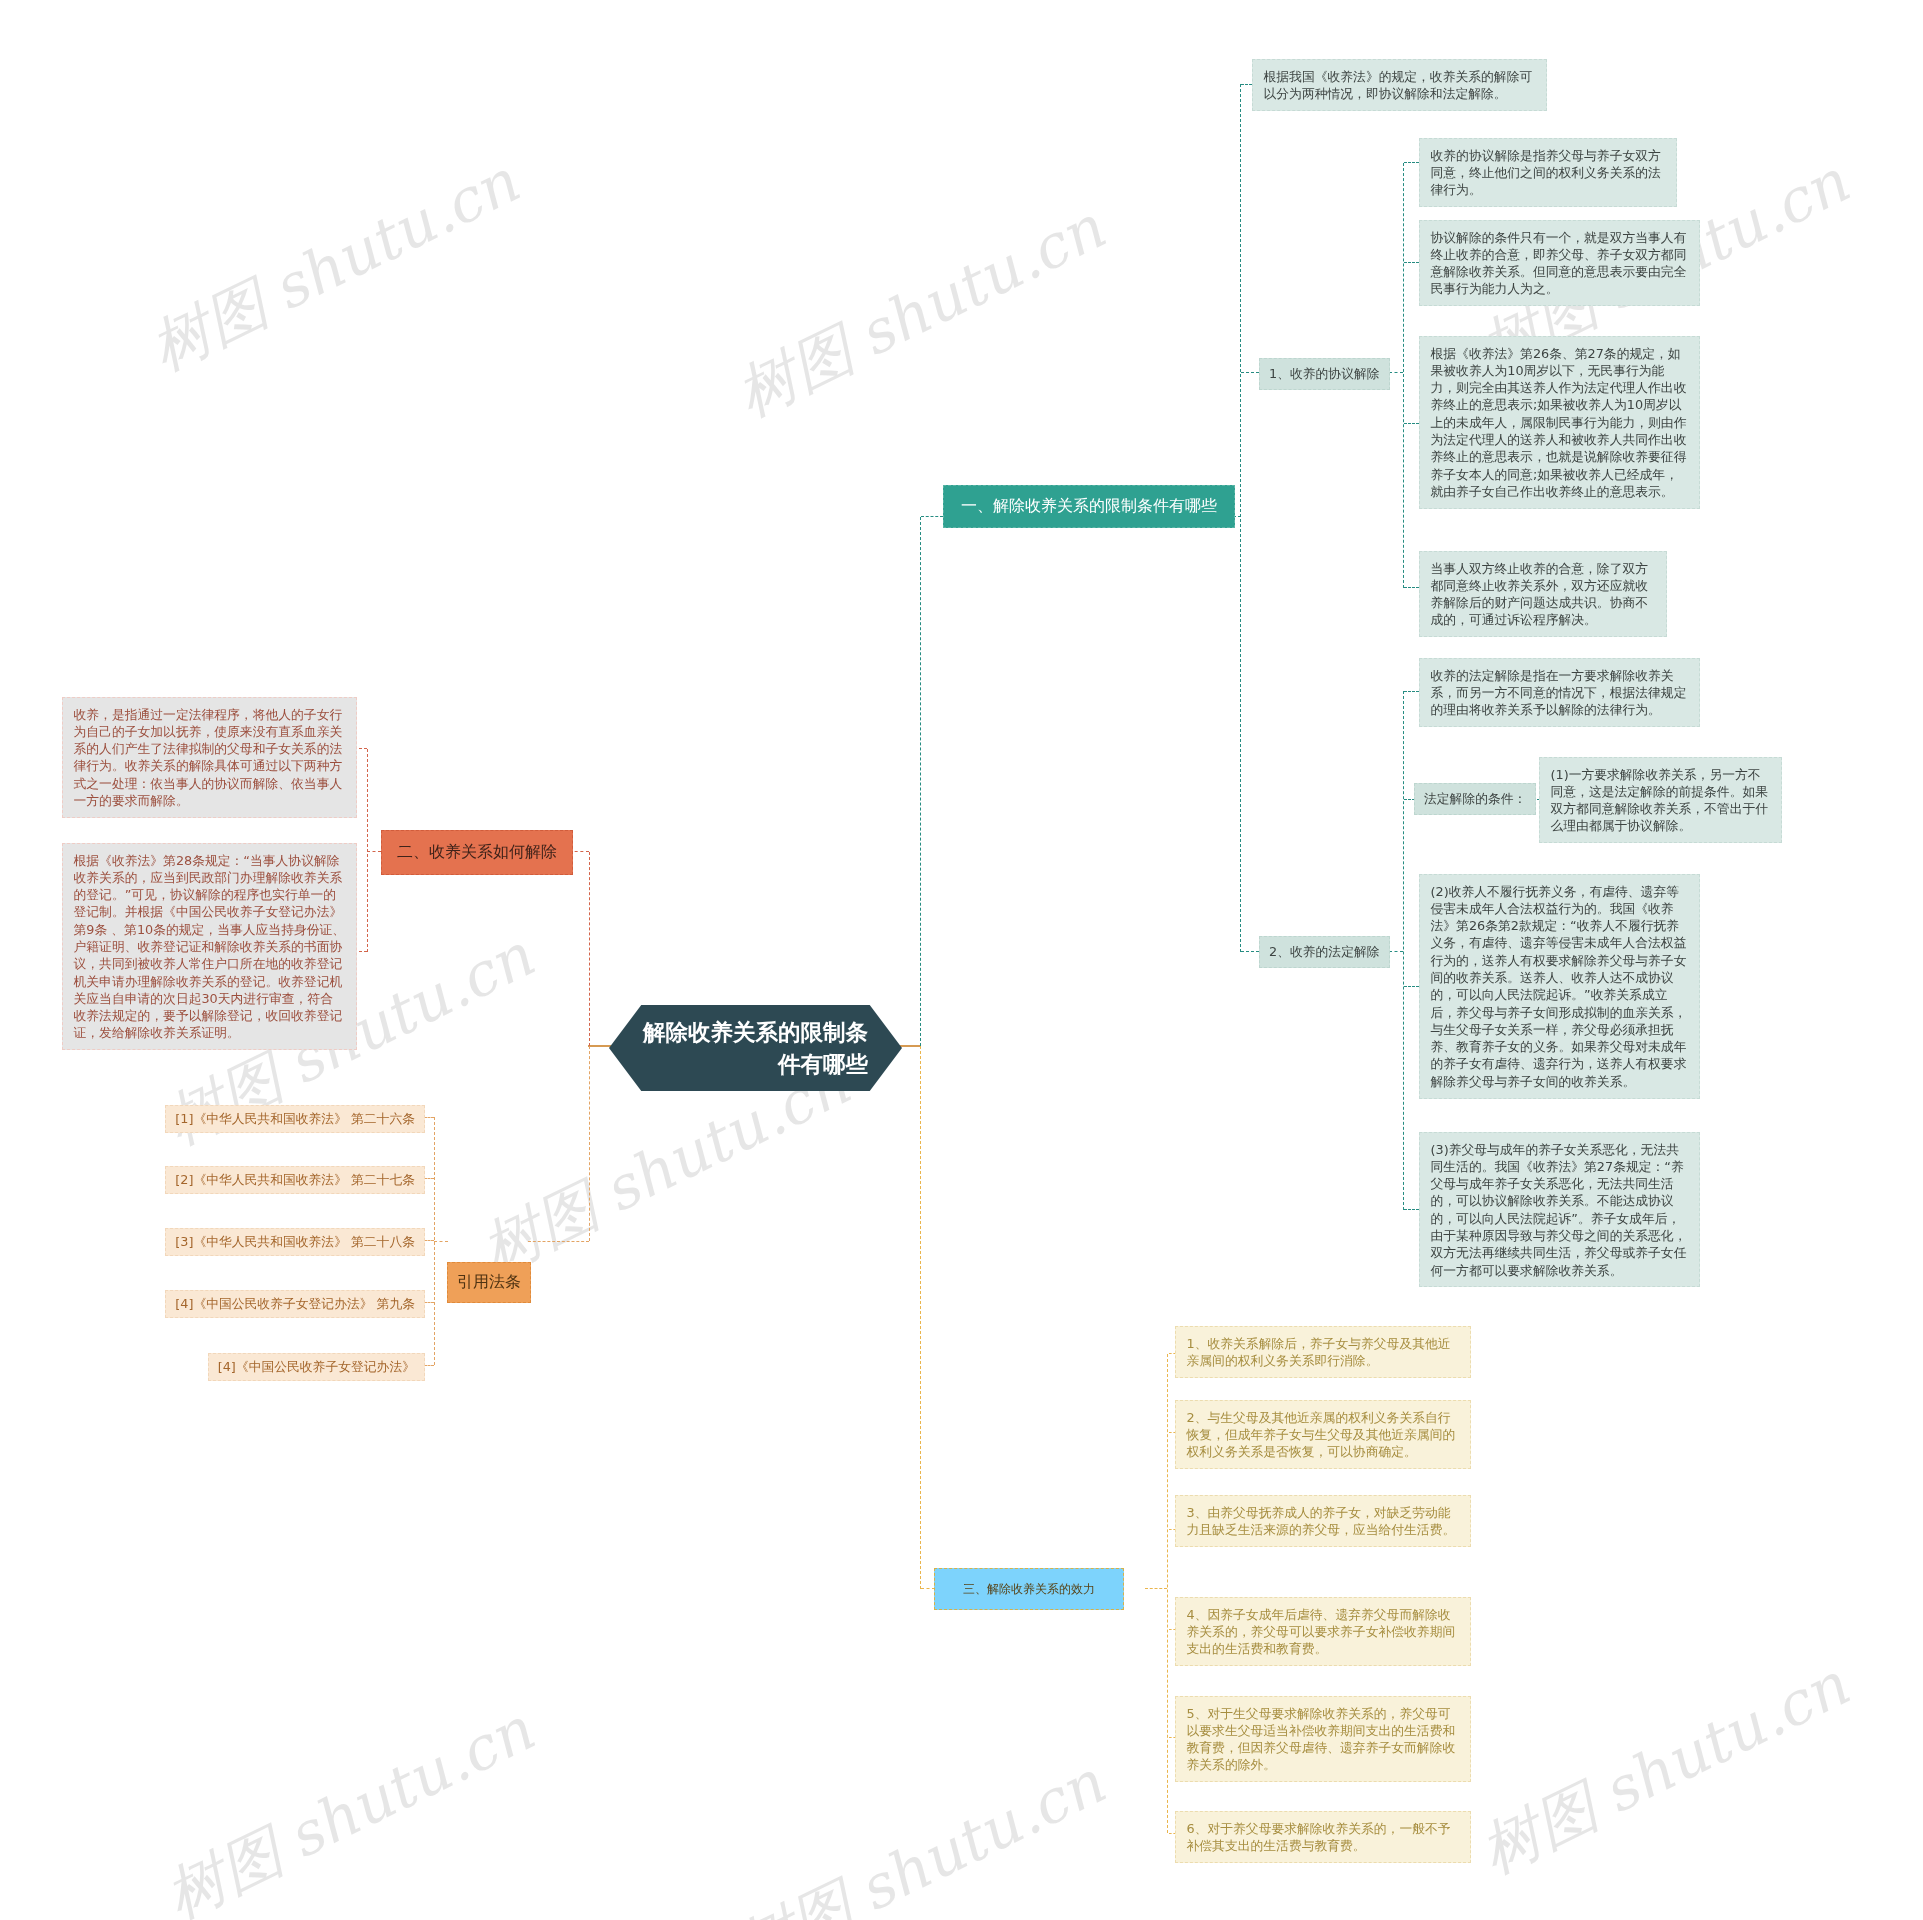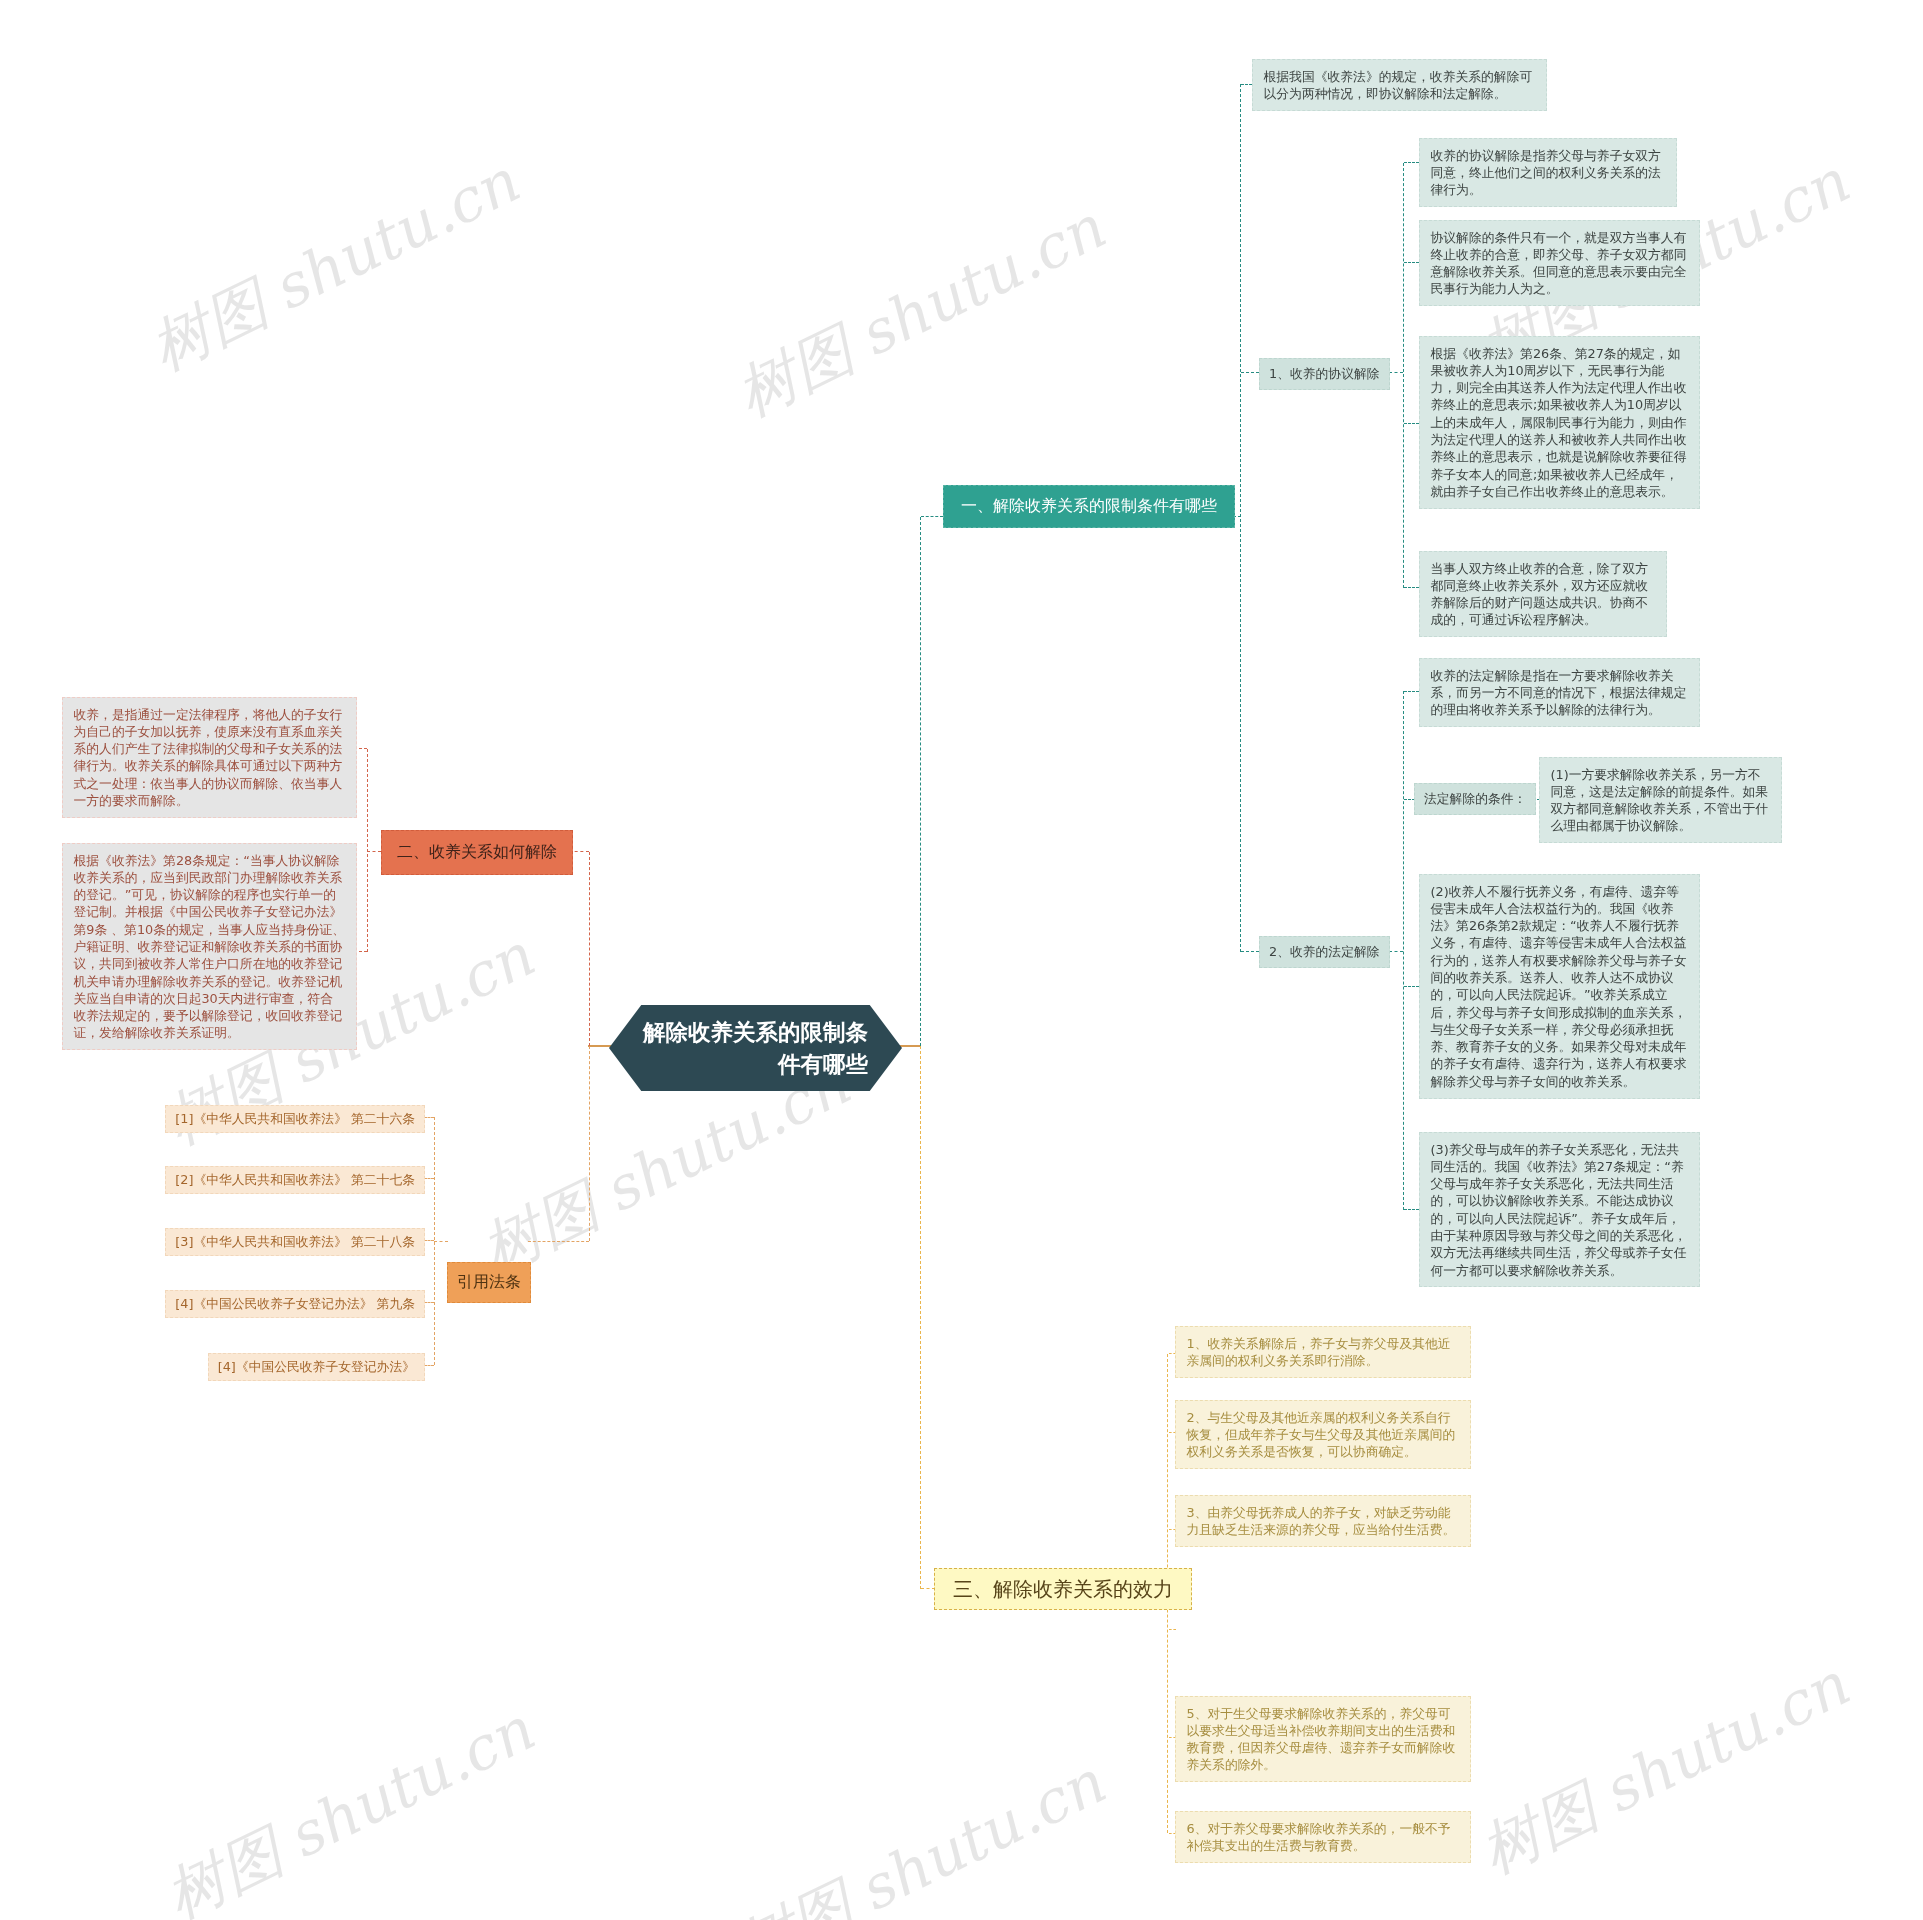--- a/index.html
+++ b/index.html
@@ -20,22 +20,22 @@
   .node{position:absolute;display:flex;align-items:center;justify-content:center;
         border:1.5px dashed;box-sizing:border-box;}
   .node-teal{background:#2fa191;border-color:#5ab5a6;color:#ffffff;
         font-size:16px;line-height:22.5px;padding:9px 15px;}
   .node-light{position:absolute;background:#cfe2dd;border:1.5px dashed #bdd6cf;color:#3d4442;
         font-size:12.8px;line-height:18px;padding:6px 9px;white-space:nowrap;box-sizing:border-box;}
   .node-salmon{background:#e4724f;border-color:#d15c3b;color:#40231a;
         font-size:16px;white-space:nowrap;padding:0 15px;height:45px;}
   .node-orange{background:#efa058;border-color:#e08a39;color:#4f3312;
         font-size:16px;white-space:nowrap;padding:0 9px;height:41px;margin-top:41px;}
-  .node-gold{background:#fef9c3;border-color:#d7b148;color:#574419;
-        font-size:20px;white-space:nowrap;padding:0 18px;height:42px;}
+  .node-gold{background:#7dd3fc;border-color:#d7b148;color:#574419;
+        font-size:12px;white-space:nowrap;padding:0 28px;height:42px;}
   .root-node{position:absolute;background:#2d4953;color:#ffffff;font-size:22.5px;
         line-height:32px;font-weight:bold;text-align:right;display:flex;align-items:center;
         justify-content:center;padding:0 34px;box-sizing:border-box;
         clip-path:polygon(0% 50%,11% 0%,89% 0%,100% 50%,89% 100%,11% 100%);}
   
   .hl{position:absolute;border-top:1.5px dashed;height:0;}
   .vl{position:absolute;border-left:1.5px dashed;width:0;}
   .lt{border-color:#268c82;}   
   .lg{border-color:#eab54d;}   
   .ls{border-color:#d3644a;}   
@@ -137,17 +137,18 @@
   <div class="peach-box" style="right:1499px;top:1105px">[1]《中华人民共和国收养法》 第二十六条</div>
   <div class="peach-box" style="right:1499px;top:1166px">[2]《中华人民共和国收养法》 第二十七条</div>
   <div class="peach-box" style="right:1499px;top:1228px">[3]《中华人民共和国收养法》 第二十八条</div>
   <div class="peach-box" style="right:1499px;top:1290px">[4]《中国公民收养子女登记办法》 第九条</div>
   <div class="peach-box" style="right:1499px;top:1353px">[4]《中国公民收养子女登记办法》</div>
 
   <div class="node node-gold" style="left:934px;top:1568px">三、解除收养关系的效力</div>
   <div class="box cream-box" style="left:1175px;top:1326px;width:296px">1、收养关系解除后，养子女与养父母及其他近亲属间的权利义务关系即行消除。</div>
   <div class="box cream-box" style="left:1175px;top:1400px;width:296px">2、与生父母及其他近亲属的权利义务关系自行恢复，但成年养子女与生父母及其他近亲属间的权利义务关系是否恢复，可以协商确定。</div>
   <div class="box cream-box" style="left:1175px;top:1495px;width:296px">3、由养父母抚养成人的养子女，对缺乏劳动能力且缺乏生活来源的养父母，应当给付生活费。</div>
+  <div class="box cream-box" style="left:1175px;top:1597px;width:296px">4、因养子女成年后虐待、遗弃养父母而解除收养关系的，养父母可以要求养子女补偿收养期间支出的生活费和教育费。</div>
   <div class="box cream-box" style="left:1175px;top:1696px;width:296px">5、对于生父母要求解除收养关系的，养父母可以要求生父母适当补偿收养期间支出的生活费和教育费，但因养父母虐待、遗弃养子女而解除收养关系的除外。</div>
   <div class="box cream-box" style="left:1175px;top:1811px;width:296px">6、对于养父母要求解除收养关系的，一般不予补偿其支出的生活费与教育费。</div>
 
 </div>
 
 
 </body></html>

